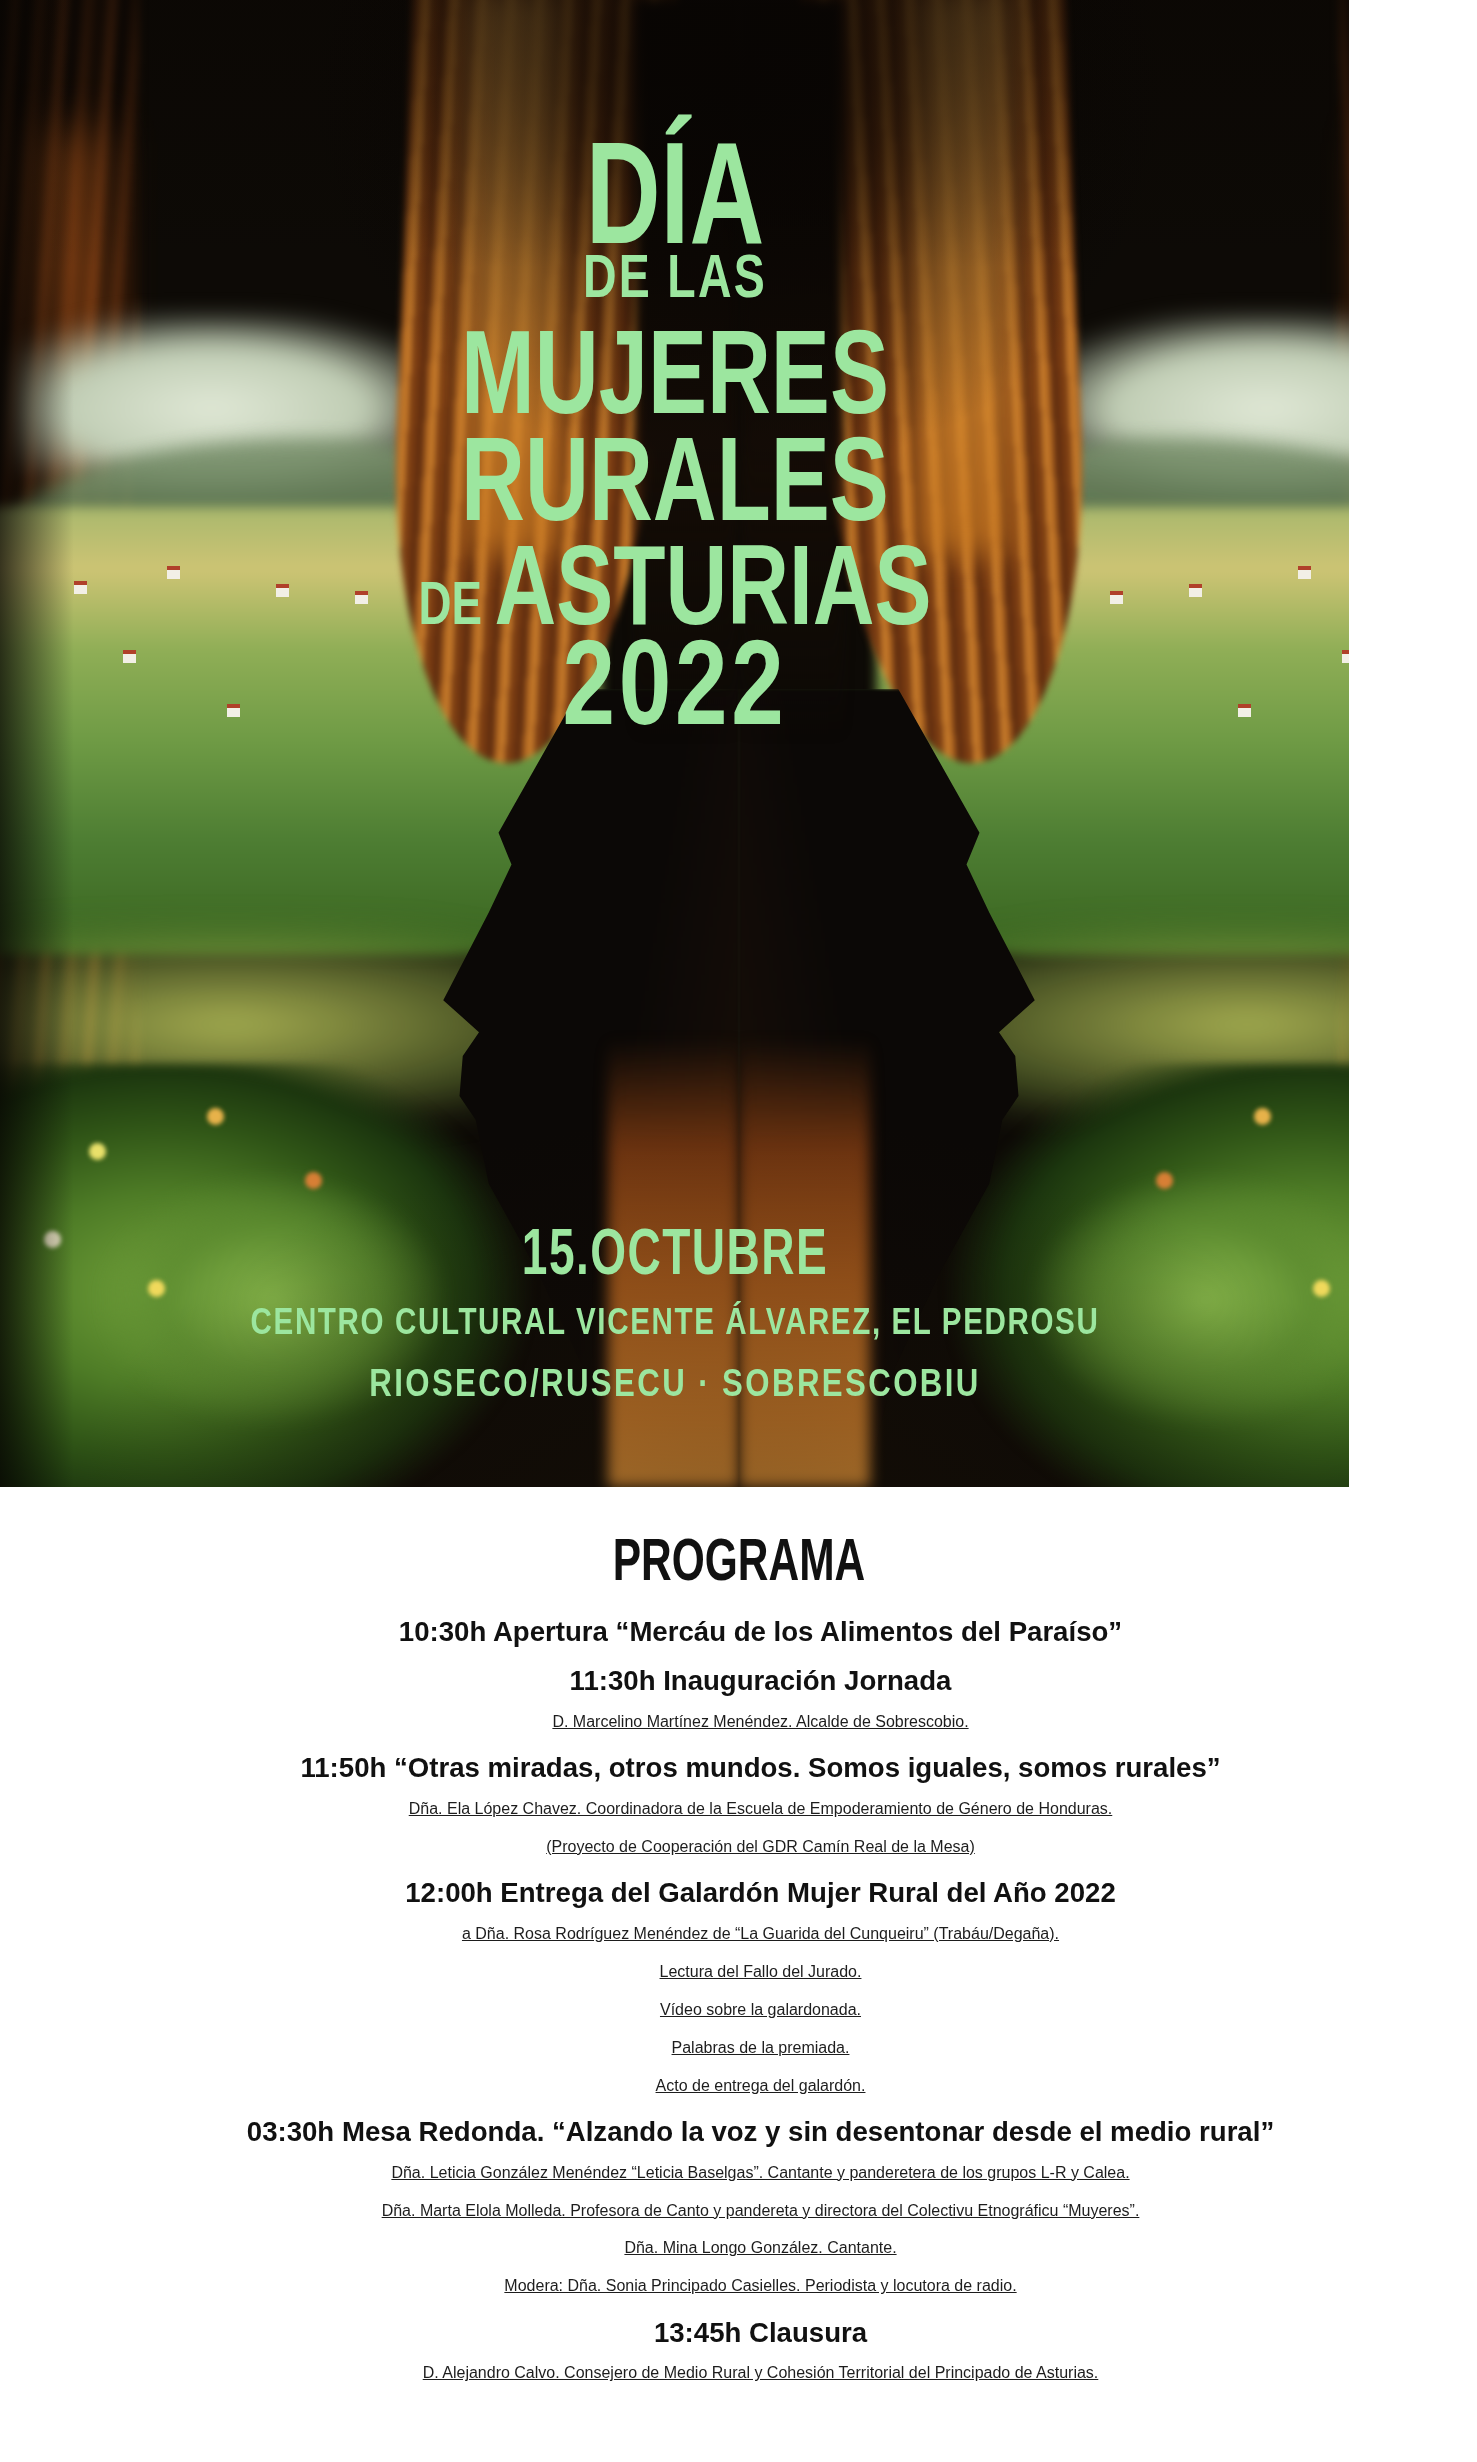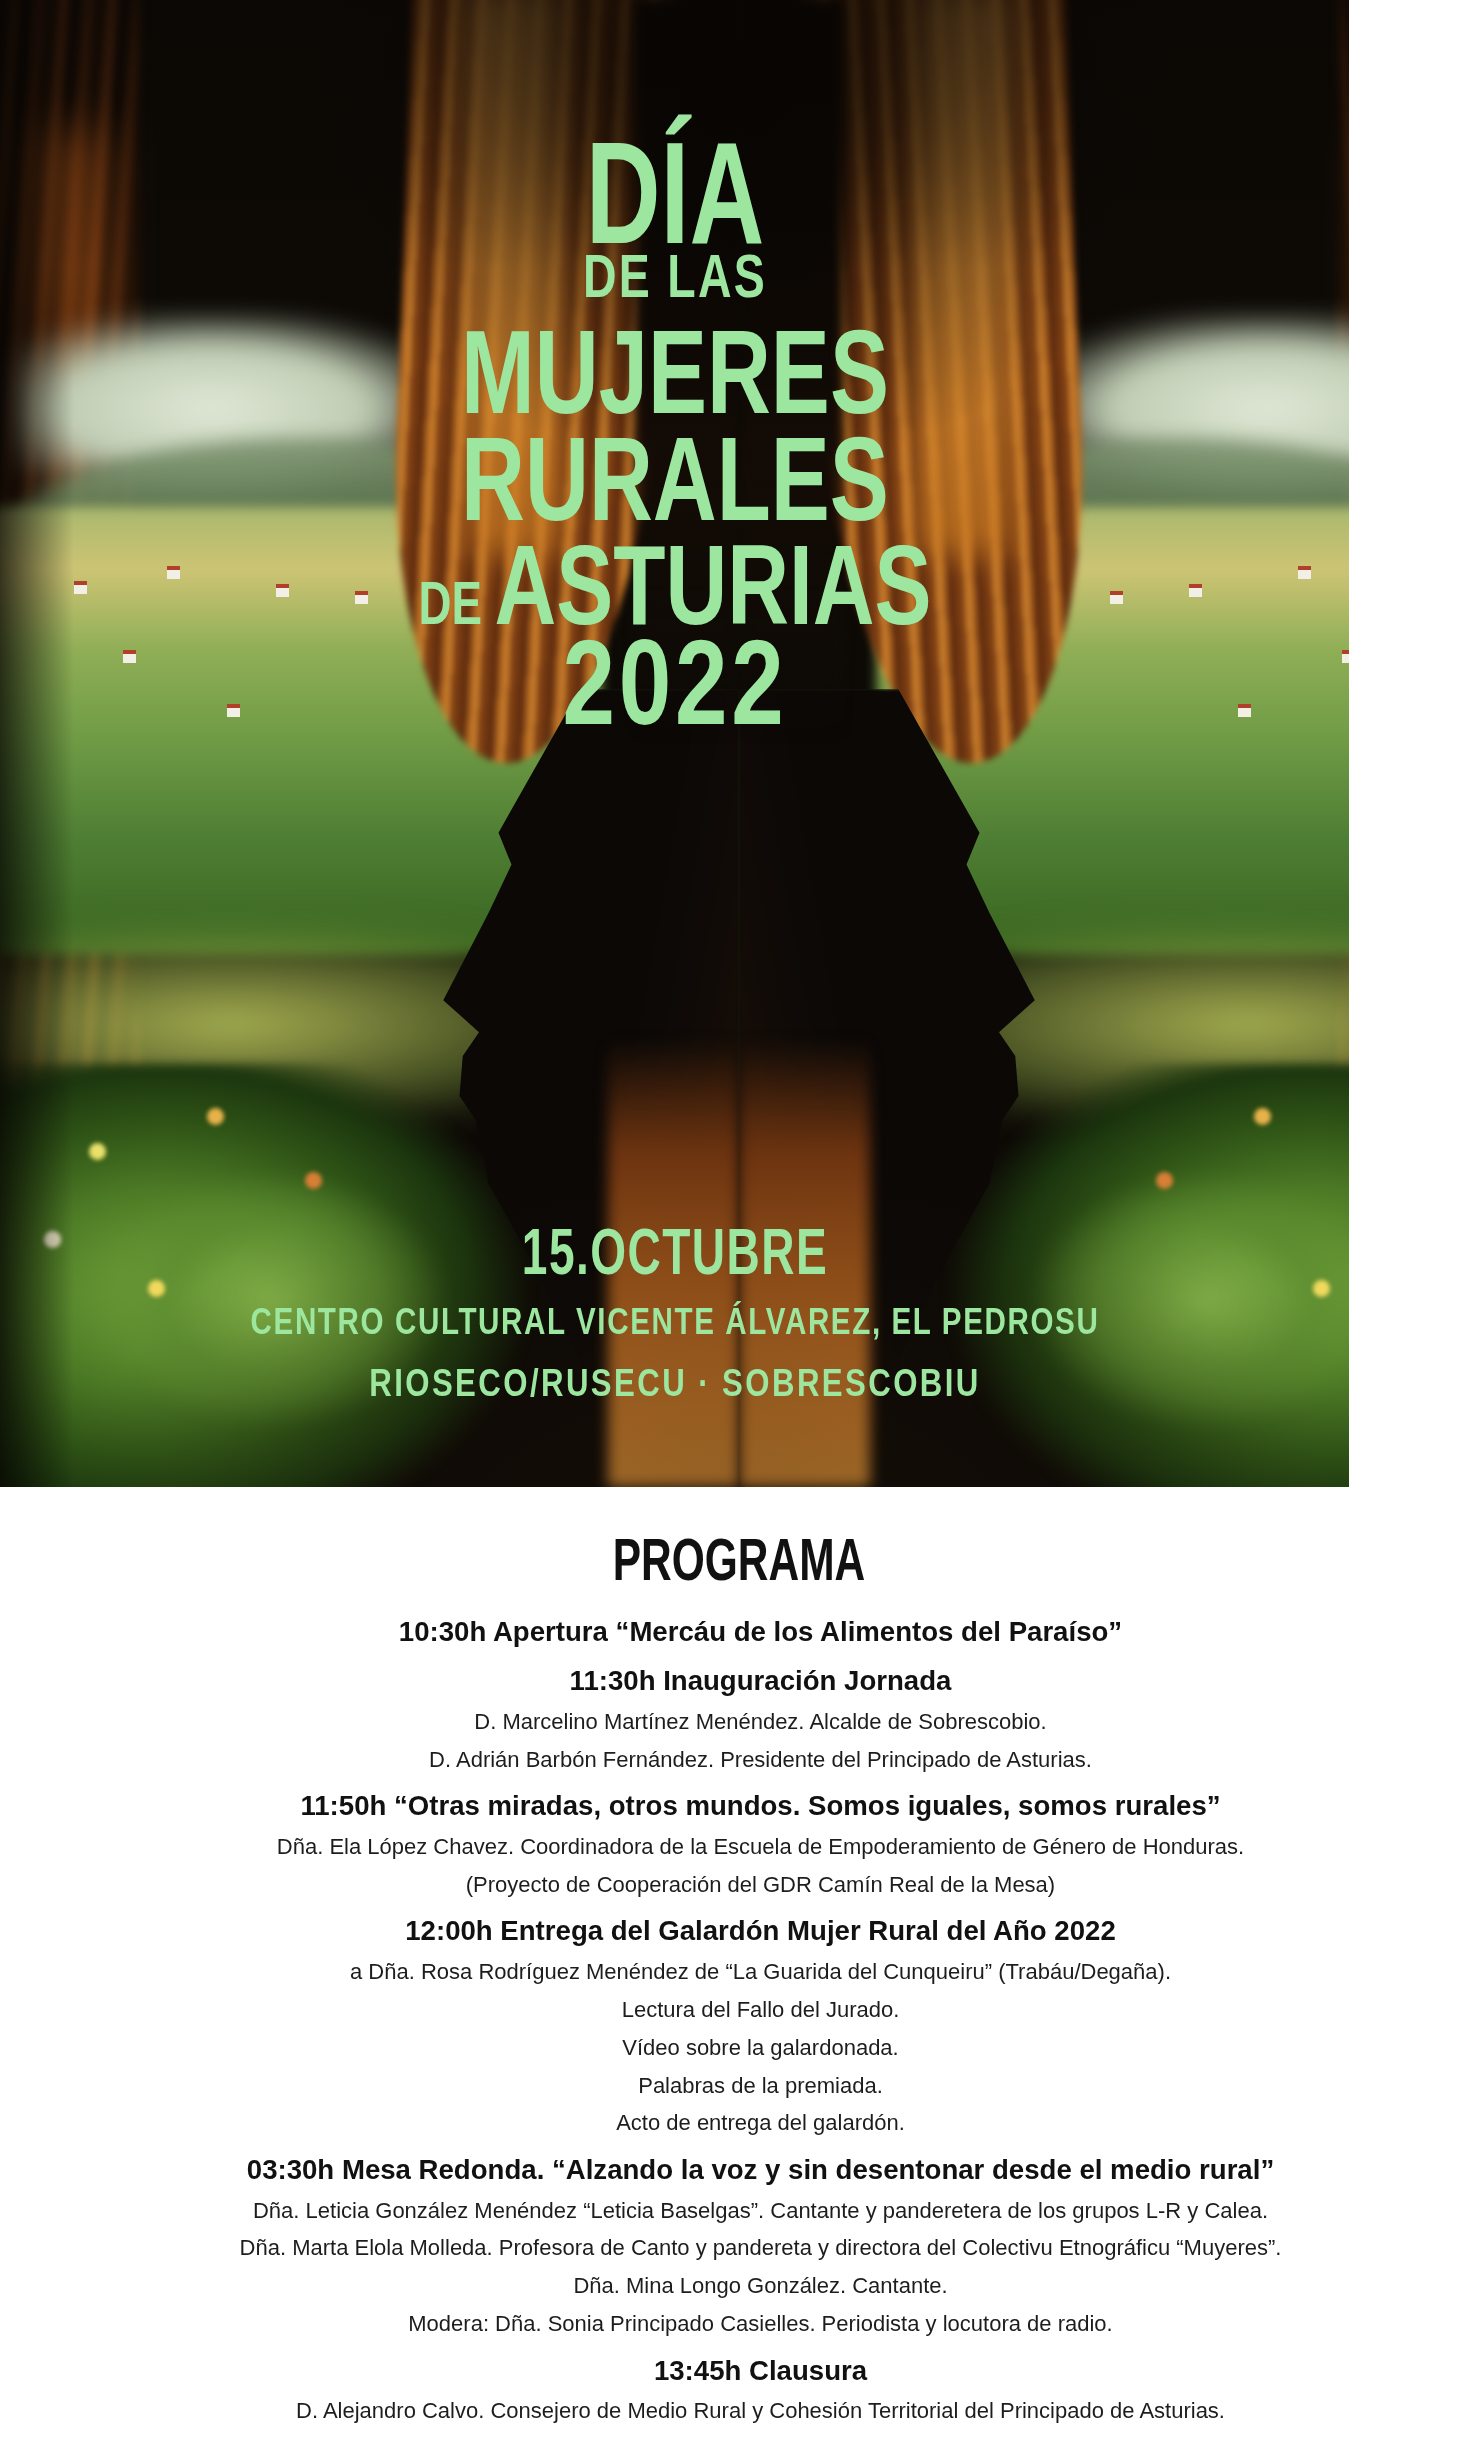--- a/index.html
+++ b/index.html
@@ -69,21 +69,21 @@
   .t-date{top:1219px;font-size:64px;transform:translateX(-50%) scaleX(.72);letter-spacing:2px;}
   .t-venue{top:1303px;font-size:37px;transform:translateX(-50%) scaleX(.8);letter-spacing:2px;}
   .t-loc{top:1363px;font-size:39px;transform:translateX(-50%) scaleX(.8);letter-spacing:3px;}
 
   
   .prog-heading{position:absolute;top:1526px;left:50%;transform:translateX(-50%) scaleX(.72);
       font-size:59px;font-weight:700;color:#111;white-space:nowrap;}
   .prog-list{position:absolute;top:1617px;left:0;right:0;text-align:center;}
   .prog-line{white-space:nowrap;padding-left:44px;}
   .prog-line.b{font-weight:700;font-size:27.6px;line-height:30.5px;margin-top:18.7px;color:#111;}
-  .prog-line.r{font-weight:400;font-size:22px;line-height:24.6px;margin-top:13.3px;color:#1d1d1d;}
+  .prog-line.r{font-weight:400;font-size:16px;line-height:24.6px;margin-top:13.3px;color:#1d1d1d;text-decoration:underline;}
   .prog-line:first-child{margin-top:0;}
 </style>
 </head>
 <body>
 
 <div class="page">
 
   <div class="poster">
     <div class="half left">
       <div class="layer trunk"></div>
@@ -149,21 +149,20 @@
     <div class="ptxt t-date">15.OCTUBRE</div>
     <div class="ptxt t-venue">CENTRO CULTURAL VICENTE ÁLVAREZ, EL PEDROSU</div>
     <div class="ptxt t-loc">RIOSECO/RUSECU · SOBRESCOBIU</div>
   </div>
 
   <div class="prog-heading">PROGRAMA</div>
   <div class="prog-list" id="prog-list">
       <div class="prog-line b">10:30h Apertura “Mercáu de los Alimentos del Paraíso”</div>
       <div class="prog-line b">11:30h Inauguración Jornada</div>
       <div class="prog-line r">D. Marcelino Martínez Menéndez. Alcalde de Sobrescobio.</div>
-      <div class="prog-line r">D. Adrián Barbón Fernández. Presidente del Principado de Asturias.</div>
       <div class="prog-line b">11:50h “Otras miradas, otros mundos. Somos iguales, somos rurales”</div>
       <div class="prog-line r">Dña. Ela López Chavez. Coordinadora de la Escuela de Empoderamiento de Género de Honduras.</div>
       <div class="prog-line r">(Proyecto de Cooperación del GDR Camín Real de la Mesa)</div>
       <div class="prog-line b">12:00h Entrega del Galardón Mujer Rural del Año 2022</div>
       <div class="prog-line r">a Dña. Rosa Rodríguez Menéndez de “La Guarida del Cunqueiru” (Trabáu/Degaña).</div>
       <div class="prog-line r">Lectura del Fallo del Jurado.</div>
       <div class="prog-line r">Vídeo sobre la galardonada.</div>
       <div class="prog-line r">Palabras de la premiada.</div>
       <div class="prog-line r">Acto de entrega del galardón.</div>
       <div class="prog-line b">03:30h Mesa Redonda. “Alzando la voz y sin desentonar desde el medio rural”</div>

